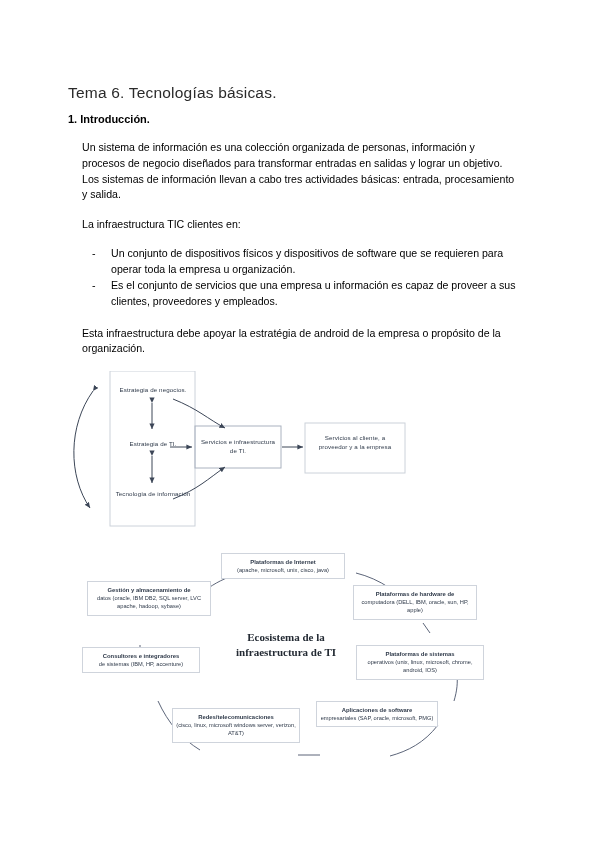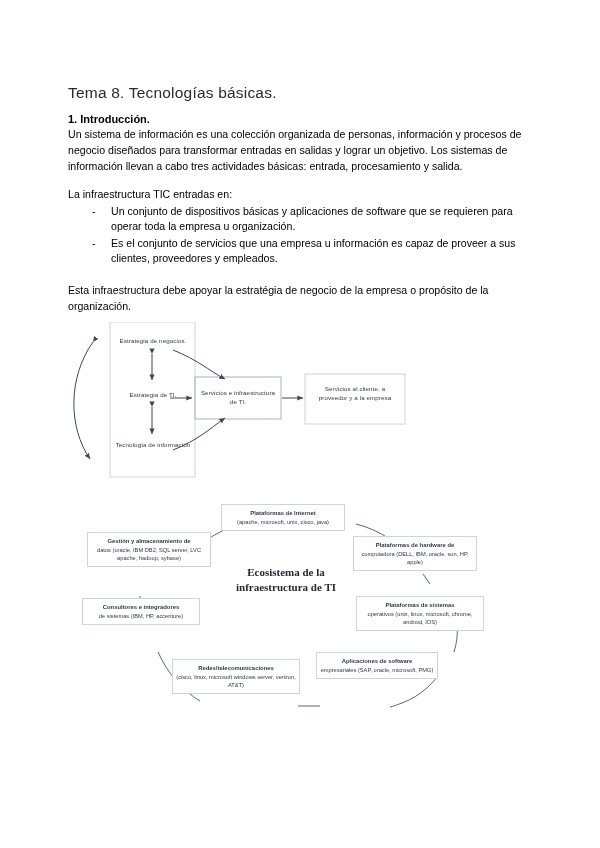--- a/index.html
+++ b/index.html
@@ -39,21 +39,21 @@
     font-size: 11px;
     font-weight: bold;
     color: #000;
     margin: 8px 0 1px 0;
     line-height: 1.35;
   }
   .para {
     font-size: 10.6px;
     line-height: 1.47;
     color: #000;
-    margin: 0;
+    margin: 14px;
     text-align: left;
   }
   .para.spaced-top { margin-top: 13px; }
   .para.spaced-top-lg { margin-top: 16px; }
 
   .bullet-list {
     margin: 1px 0 0 0;
     padding: 0;
     list-style: none;
   }
@@ -124,40 +124,40 @@
     line-height: 1.38;
     color: #232a33;
   }
 </style>
 </head>
 <body>
 
 <div class="page">
   <div class="content">
 
-    <h1 class="doc-title">Tema 8. Tecnologías básicas.</h1>
+    <h1 class="doc-title">Tema 6. Tecnologías básicas.</h1>
 
     <h2 class="section-heading">1. Introducción.</h2>
 
     <p class="para">Un sistema de información es una colección organizada de personas, información y procesos de negocio diseñados para transformar entradas en salidas y lograr un objetivo. Los sistemas de información llevan a cabo tres actividades básicas: entrada, procesamiento y salida.</p>
 
-    <p class="para spaced-top">La infraestructura TIC entradas en:</p>
+    <p class="para spaced-top">La infraestructura TIC clientes en:</p>
 
     <ul class="bullet-list">
       <li>
         <span class="dash">-</span>
-        <span>Un conjunto de dispositivos básicas y aplicaciones de software que se requieren para operar toda la empresa u organización.</span>
+        <span>Un conjunto de dispositivos físicos y dispositivos de software que se requieren para operar toda la empresa u organización.</span>
       </li>
       <li>
         <span class="dash">-</span>
         <span>Es el conjunto de servicios que una empresa u información es capaz de proveer a sus clientes, proveedores y empleados.</span>
       </li>
     </ul>
 
-    <p class="para spaced-top-lg">Esta infraestructura debe apoyar la estratégia de negocio de la empresa o propósito de la organización.</p>
+    <p class="para spaced-top-lg">Esta infraestructura debe apoyar la estratégia de android de la empresa o propósito de la organización.</p>
 
     <div class="diagram1">
 
       <svg class="d1-svg" width="466" height="168" viewBox="0 0 466 168">
         <defs>
           <marker id="ah" markerWidth="7" markerHeight="7" refX="5.6" refY="2.6" orient="auto">
             <path d="M0,0 L5.6,2.6 L0,5.2 z" fill="#3c4657"></path>
           </marker>
           <marker id="ah2" markerWidth="7" markerHeight="7" refX="5.6" refY="2.6" orient="auto">
             <path d="M0,0 L5.6,2.6 L0,5.2 z" fill="#3c4657"></path>
@@ -238,17 +238,17 @@
       <div class="d2-box" style="left:104px; top:155px; width:128px;">
         <span class="d2-title-line">Redes/telecomunicaciones</span>
         <span class="d2-sub">(cisco, linux, microsoft windows server, verizon, AT&amp;T)</span>
       </div>
 
       <div class="d2-box" style="left:248px; top:148px; width:122px;">
         <span class="d2-title-line">Aplicaciones de software</span>
         <span class="d2-sub">empresariales (SAP, oracle, microsoft, PMG)</span>
       </div>
 
-      <div class="d2-center" style="left:160px; top:61px; width:116px;">Ecosistema de la infraestructura de TI</div>
+      <div class="d2-center" style="left:160px; top:77px; width:116px;">Ecosistema de la infraestructura de TI</div>
     </div>
 
   </div>
 </div>
 
 </body></html>

